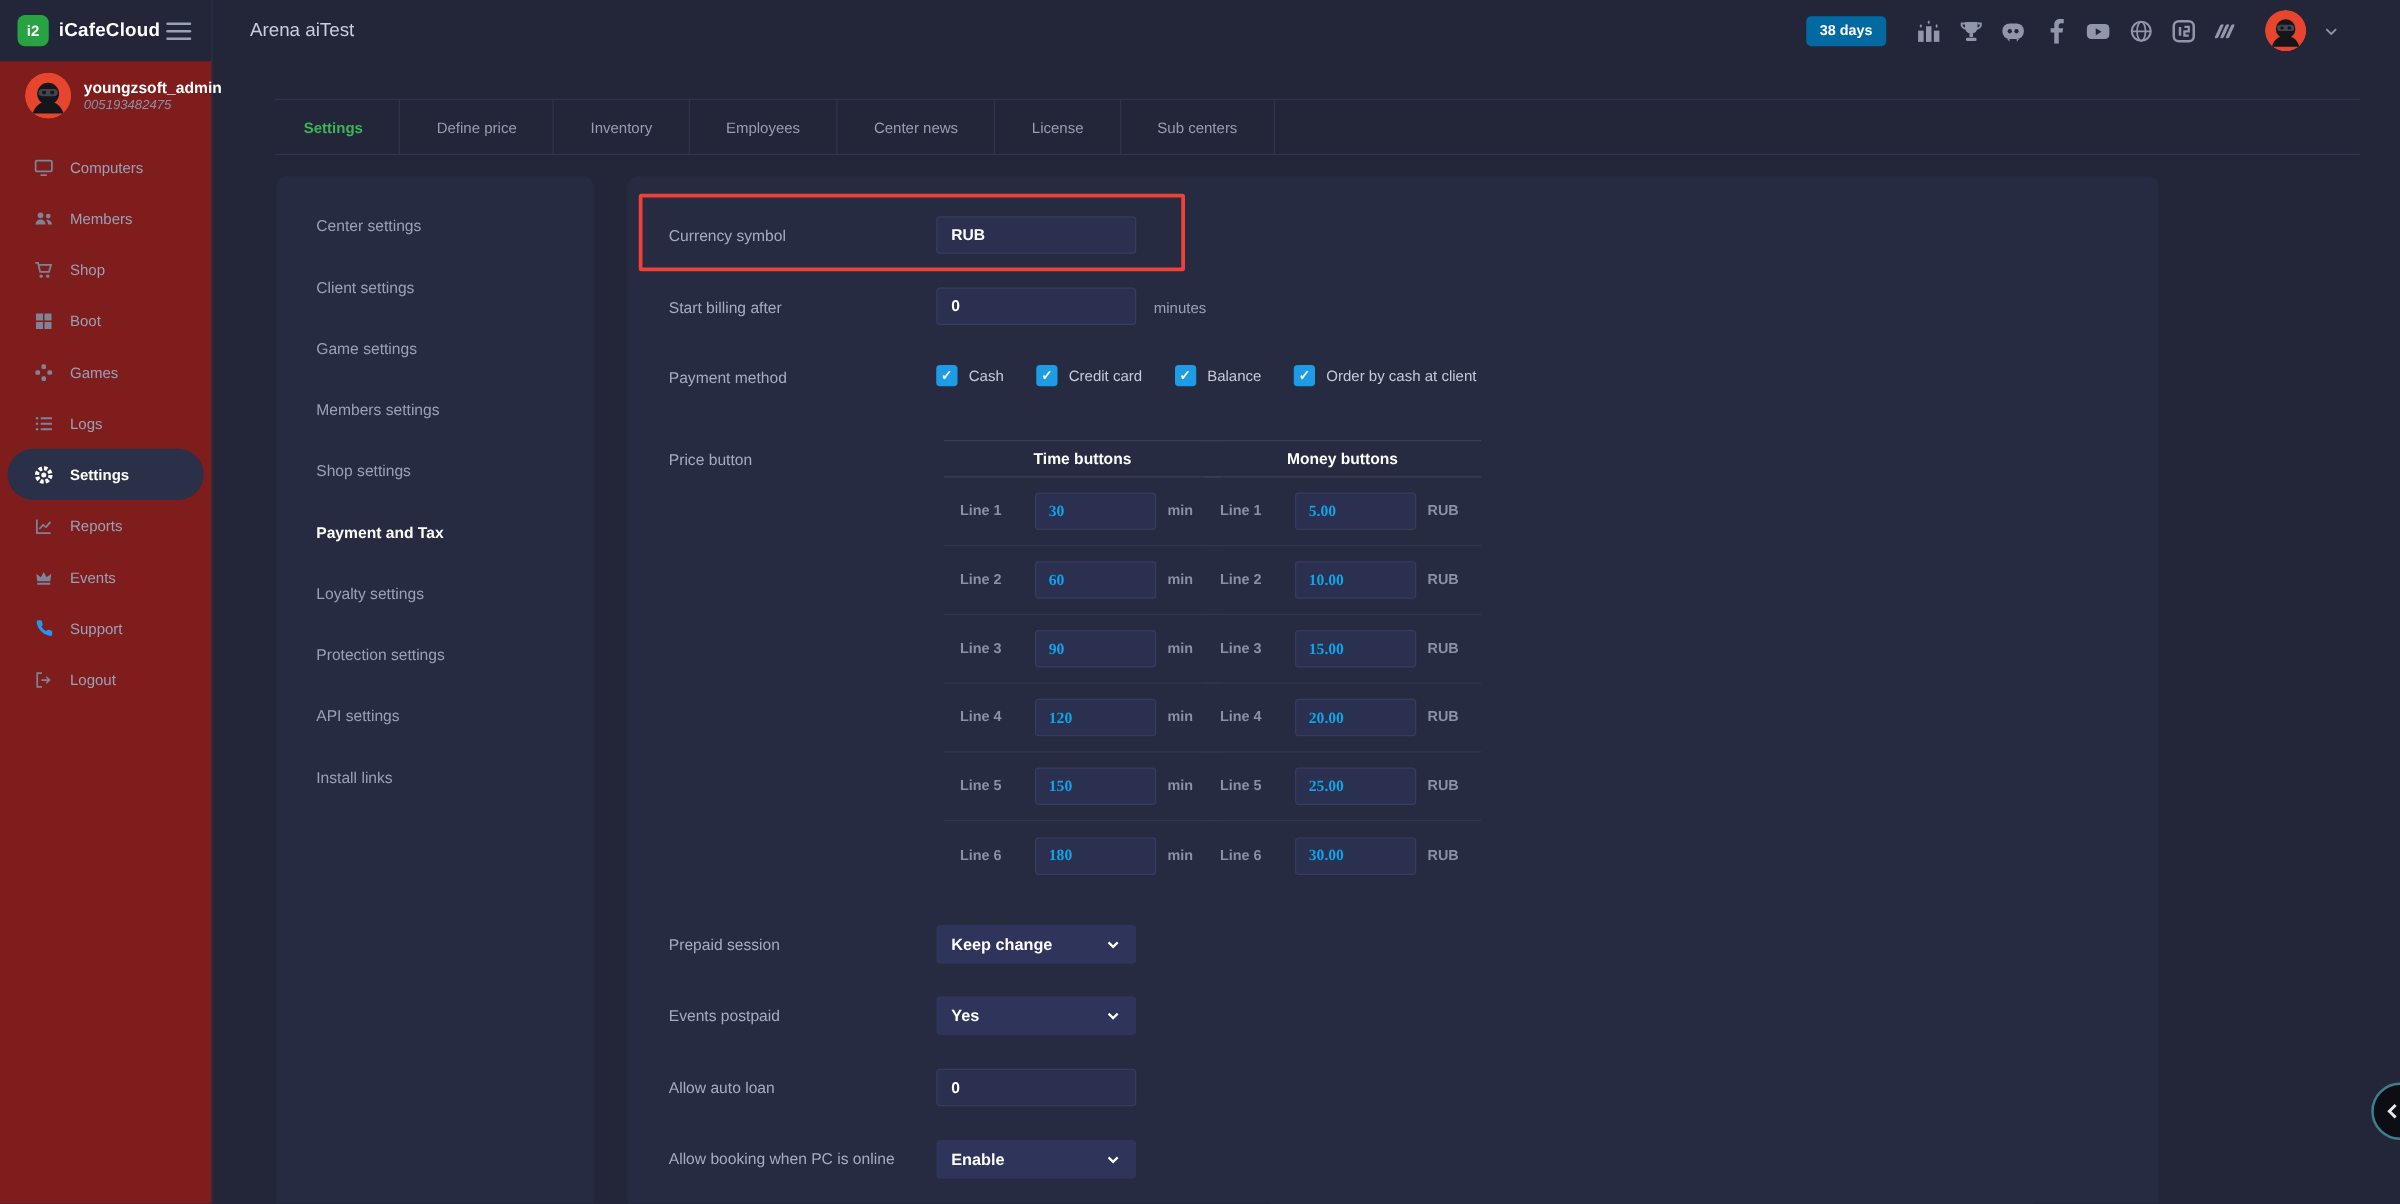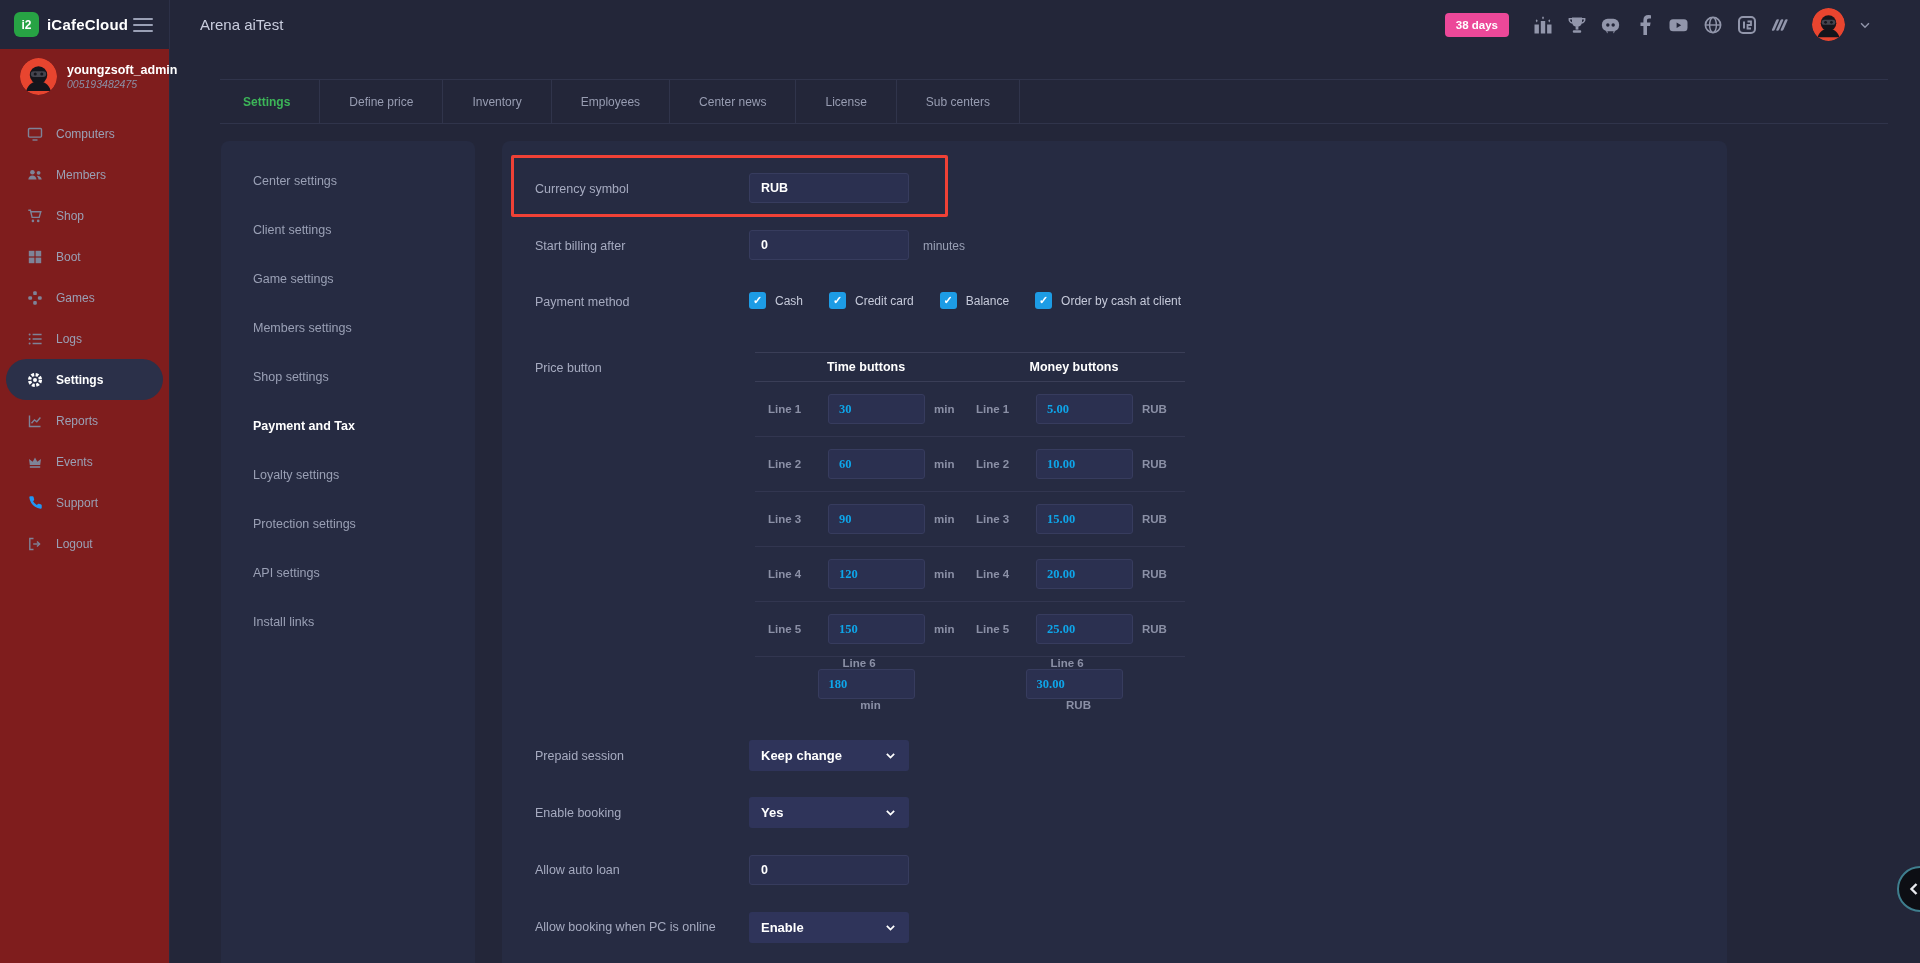--- a/index.html
+++ b/index.html
@@ -15,21 +15,21 @@
   
   .topbar { position:absolute; left:0; top:0; right:0; height:49px; display:flex; align-items:center; background:#232639; }
   .brand { width:170px; height:49px; display:flex; align-items:center; justify-content:space-between; padding:0 16px 0 14px; border-right:1px solid #2c3047; }
   .brand-left { display:flex; align-items:center; gap:8px; cursor:pointer; }
   .logo-box { width:25px; height:25px; border-radius:6px; background:#27a344; color:#fff; font-weight:bold; font-size:12px; display:flex; align-items:center; justify-content:center; }
   .logo-text { color:#fff; font-size:15px; font-weight:bold; letter-spacing:.2px; }
   .burger { width:20px; height:14px; display:flex; flex-direction:column; justify-content:space-between; cursor:pointer; }
   .burger i { display:block; height:2px; background:#9aa0b5; border-radius:1px; }
   .tb-title { margin-left:30px; font-size:15px; color:#c9cdde; }
   .tb-right { margin-left:auto; display:flex; align-items:center; gap:13px; padding-right:48px; }
-  .badge { background:#ec4899; color:#fff; font-size:11.5px; font-weight:bold; padding:6px 11px; border-radius:4px; margin-right:10px; cursor:pointer; }
+  .badge { background:#0369a1; color:#fff; font-size:11.5px; font-weight:bold; padding:6px 11px; border-radius:4px; margin-right:10px; cursor:pointer; }
   .tb-ic { width:21px; height:21px; color:#9296ab; cursor:pointer; display:flex; align-items:center; justify-content:center; }
   .avatar { width:33px; height:33px; border-radius:50%; overflow:hidden; cursor:pointer; margin-left:8px; }
   .caret { color:#9296ab; cursor:pointer; }
 
   
   .sidebar { position:absolute; left:0; top:49px; bottom:0; width:170px; background:#7f1d1d; border-right:1px solid #272b40; }
   .user { display:flex; align-items:center; gap:10px; padding:9px 6px 0 20px; }
   .user-avatar { width:37px; height:37px; border-radius:50%; overflow:hidden; flex:0 0 auto; }
   .user-name { font-size:12.5px; font-weight:bold; color:#fff; white-space:nowrap; }
   .user-id { font-size:10.5px; color:#8b90a6; margin-top:1px;font-style:italic; }
@@ -59,21 +59,21 @@
   .redbox { position:absolute; left:9px; top:14px; width:437px; height:62px; border:3px solid #ef4136; border-radius:2px; pointer-events:none; }
 
   .cbrow { position:absolute; left:247px; top:151px; display:flex; align-items:center; gap:26px; }
   .cbitem { display:flex; align-items:center; gap:9px; color:#c6cada; font-size:12px; cursor:pointer; }
   .cb { width:17px; height:17px; border-radius:3px; background:#1d9ce5; color:#fff; font-size:11px; font-weight:bold; display:flex; align-items:center; justify-content:center; }
 
   .ptable { position:absolute; top:211px; width:222px; }
   .ptable.time { left:253px; } .ptable.money { left:461px; }
   .pt-head { height:30px; border-top:1px solid #3a3e57; border-bottom:1px solid #3a3e57; display:flex; align-items:center; justify-content:center; color:#fff; font-weight:bold; font-size:12.5px; }
   .pt-row { height:55px; display:flex; align-items:center; border-bottom:1px solid #323650; }
-  .pt-row:last-child { border-bottom:none;flex-direction:column; }
+  .pt-row:last-child { border-bottom:none; }
   .pt-line { width:60px; margin-left:13px; color:#8b90a6; font-size:11.5px; font-weight:bold; }
   .pt-inp { width:97px; height:30px; background:#2b3050; border:1px solid #373c5e; border-radius:3px; color:#0ea5e9; font-size:12.5px; font-weight:bold; padding:0 10px; outline:none; font-family:Liberation Serif, serif; }
   .pt-suffix { margin-left:9px; color:#8b90a6; font-size:11.5px; font-weight:bold; }
 
   .select { position:absolute; left:247px; width:160px; height:31px; background:#2f345a; border-radius:3px; display:flex; align-items:center; justify-content:space-between; padding:0 12px; color:#fff; font-size:13px; font-weight:bold; cursor:pointer; }
   .select .sel-car { color:#fff; }
 
   .float-btn { position:absolute; left:1897px; top:866px; width:46px; height:46px; border-radius:50%; background:#0d0e14; border:2px solid #3f7e8e; display:flex; align-items:center; padding-left:7px; cursor:pointer; color:#e8e9ee; }
 </style>
 </head>
@@ -432,21 +432,21 @@
   <span class="flabel" style="top:608px">Prepaid session</span>
   <div class="select" style="top:599px">
     <span>Keep change</span>
     <span class="sel-car">
         <svg width="13" height="13" viewBox="0 0 16 16">
           <path d="M3.5 6l4.5 4.5L12.5 6" fill="none" stroke="currentColor" stroke-width="2.2"></path>
         </svg>
       </span>
   </div>
 
-  <span class="flabel" style="top:665px">Enable booking</span>
+  <span class="flabel" style="top:665px">Events postpaid</span>
   <div class="select" style="top:656px">
     <span>Yes</span>
     <span class="sel-car">
         <svg width="13" height="13" viewBox="0 0 16 16">
           <path d="M3.5 6l4.5 4.5L12.5 6" fill="none" stroke="currentColor" stroke-width="2.2"></path>
         </svg>
       </span>
   </div>
 
   <span class="flabel" style="top:722px">Allow auto loan</span>

